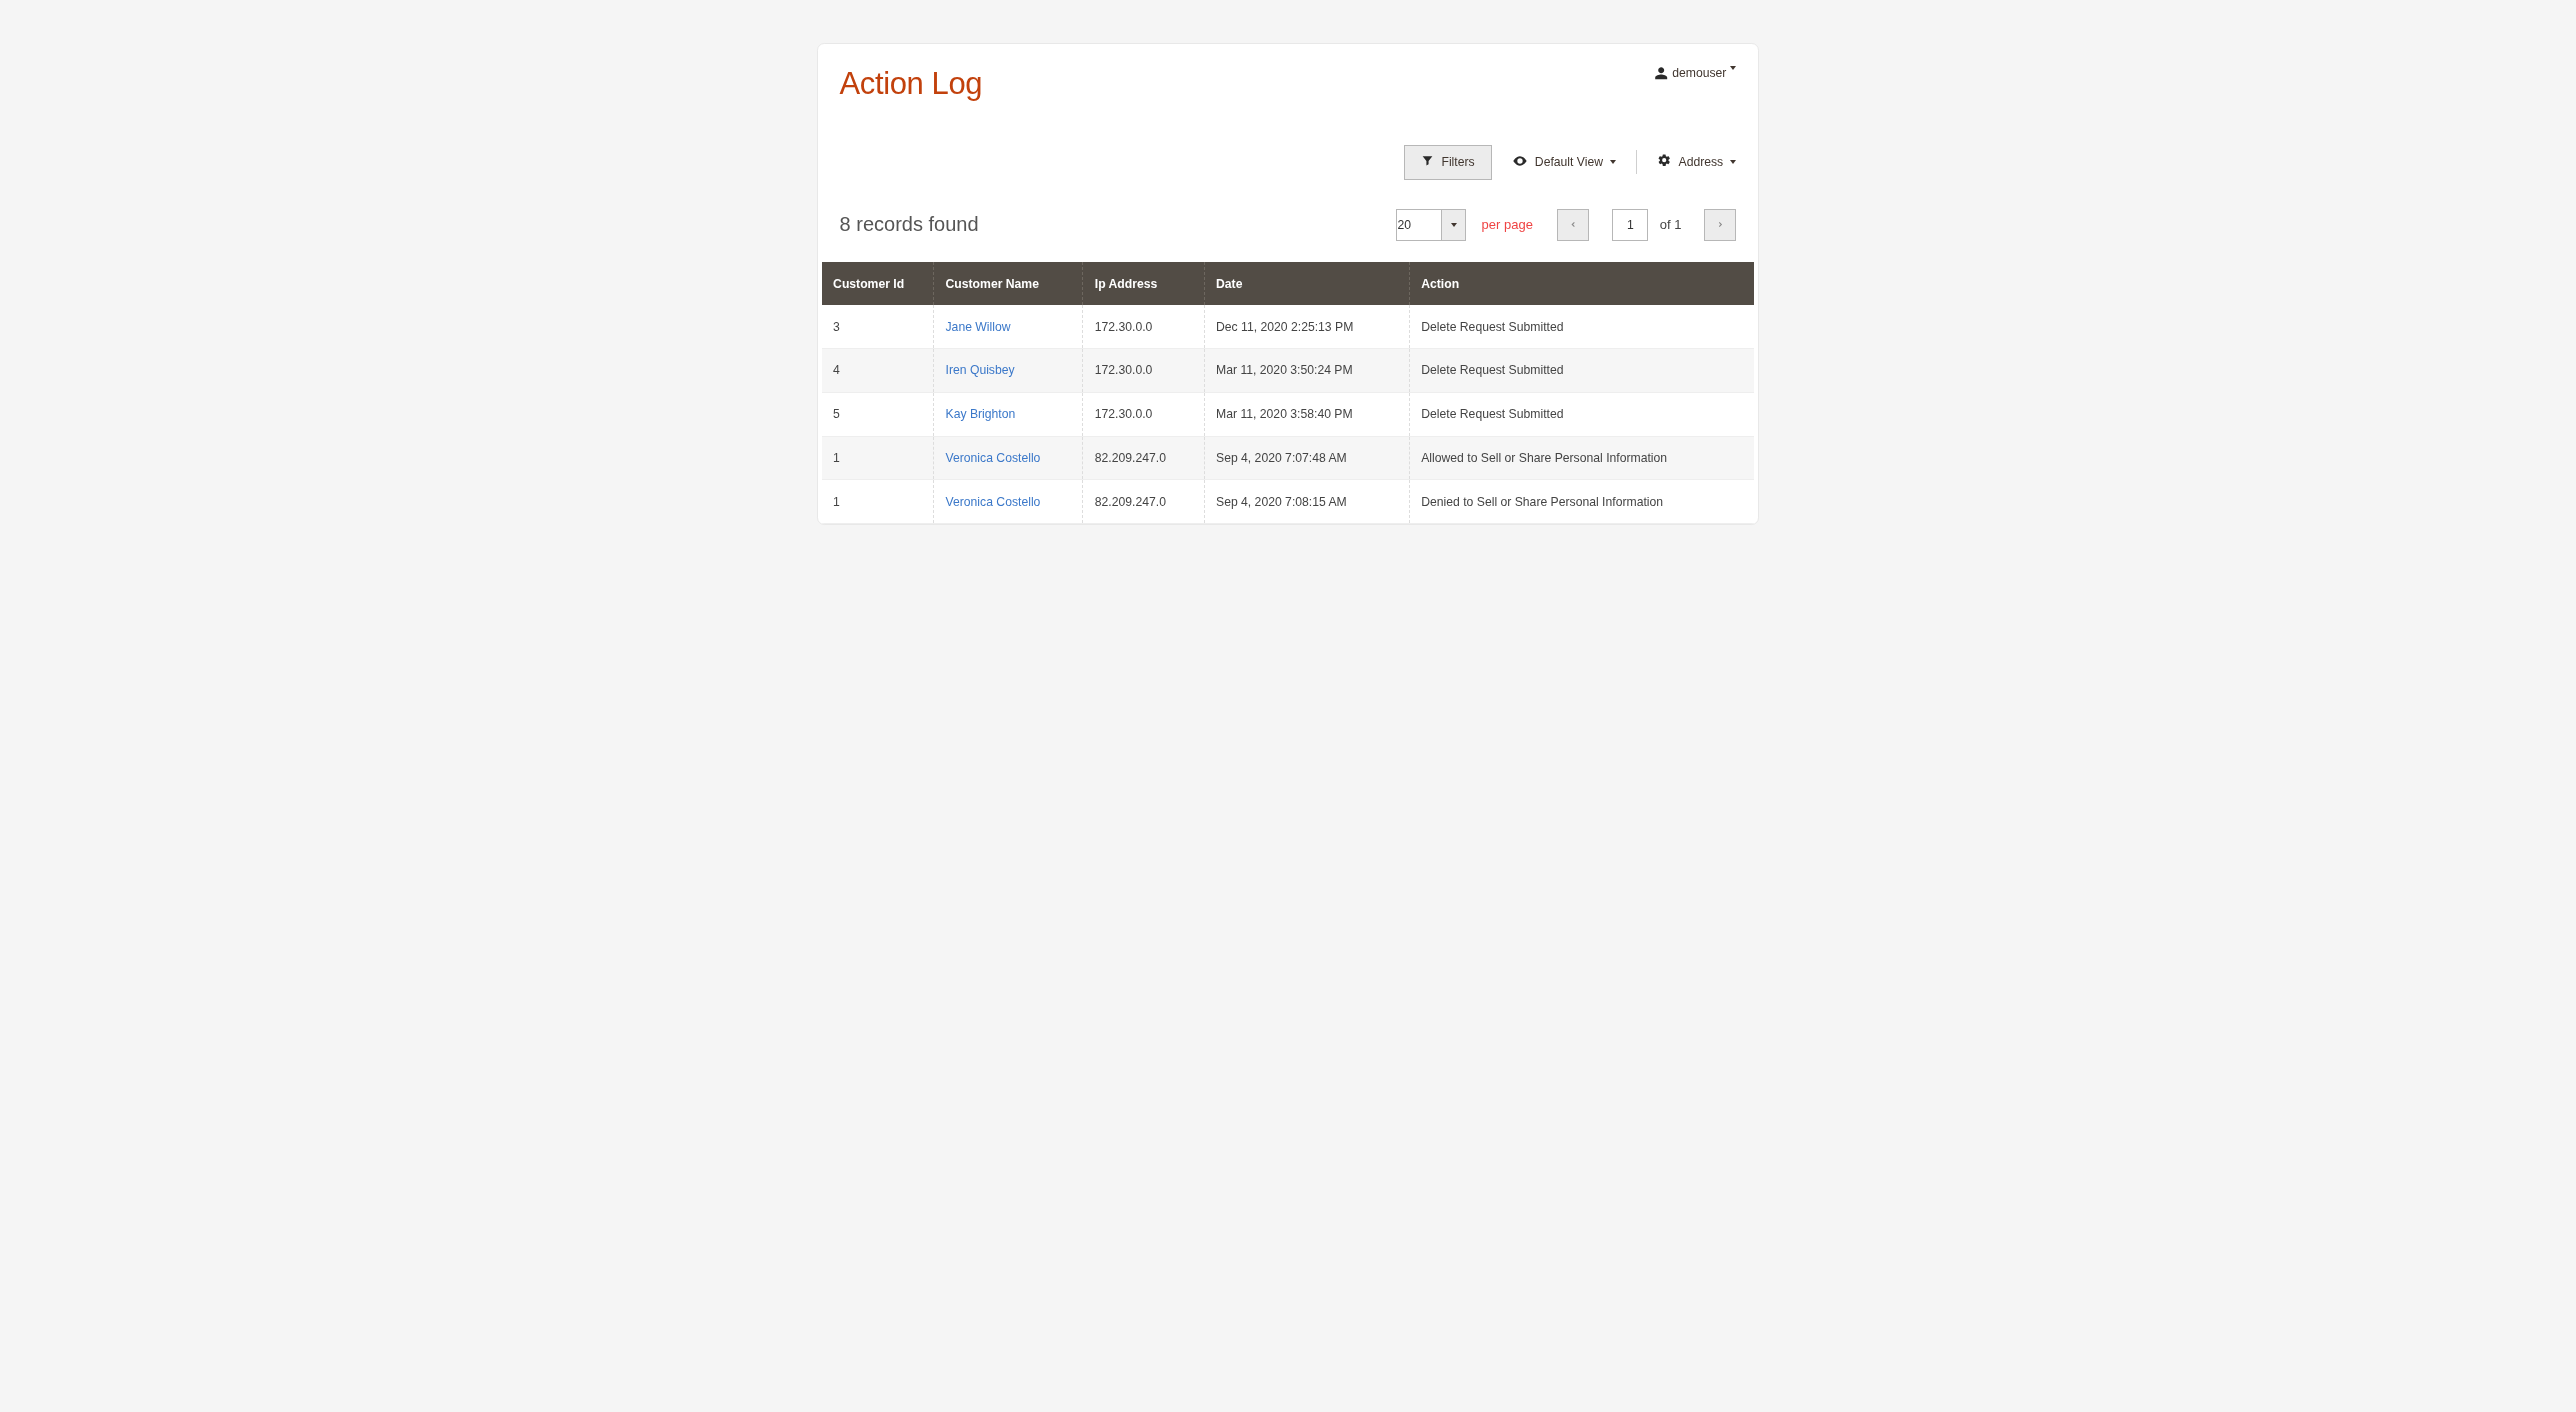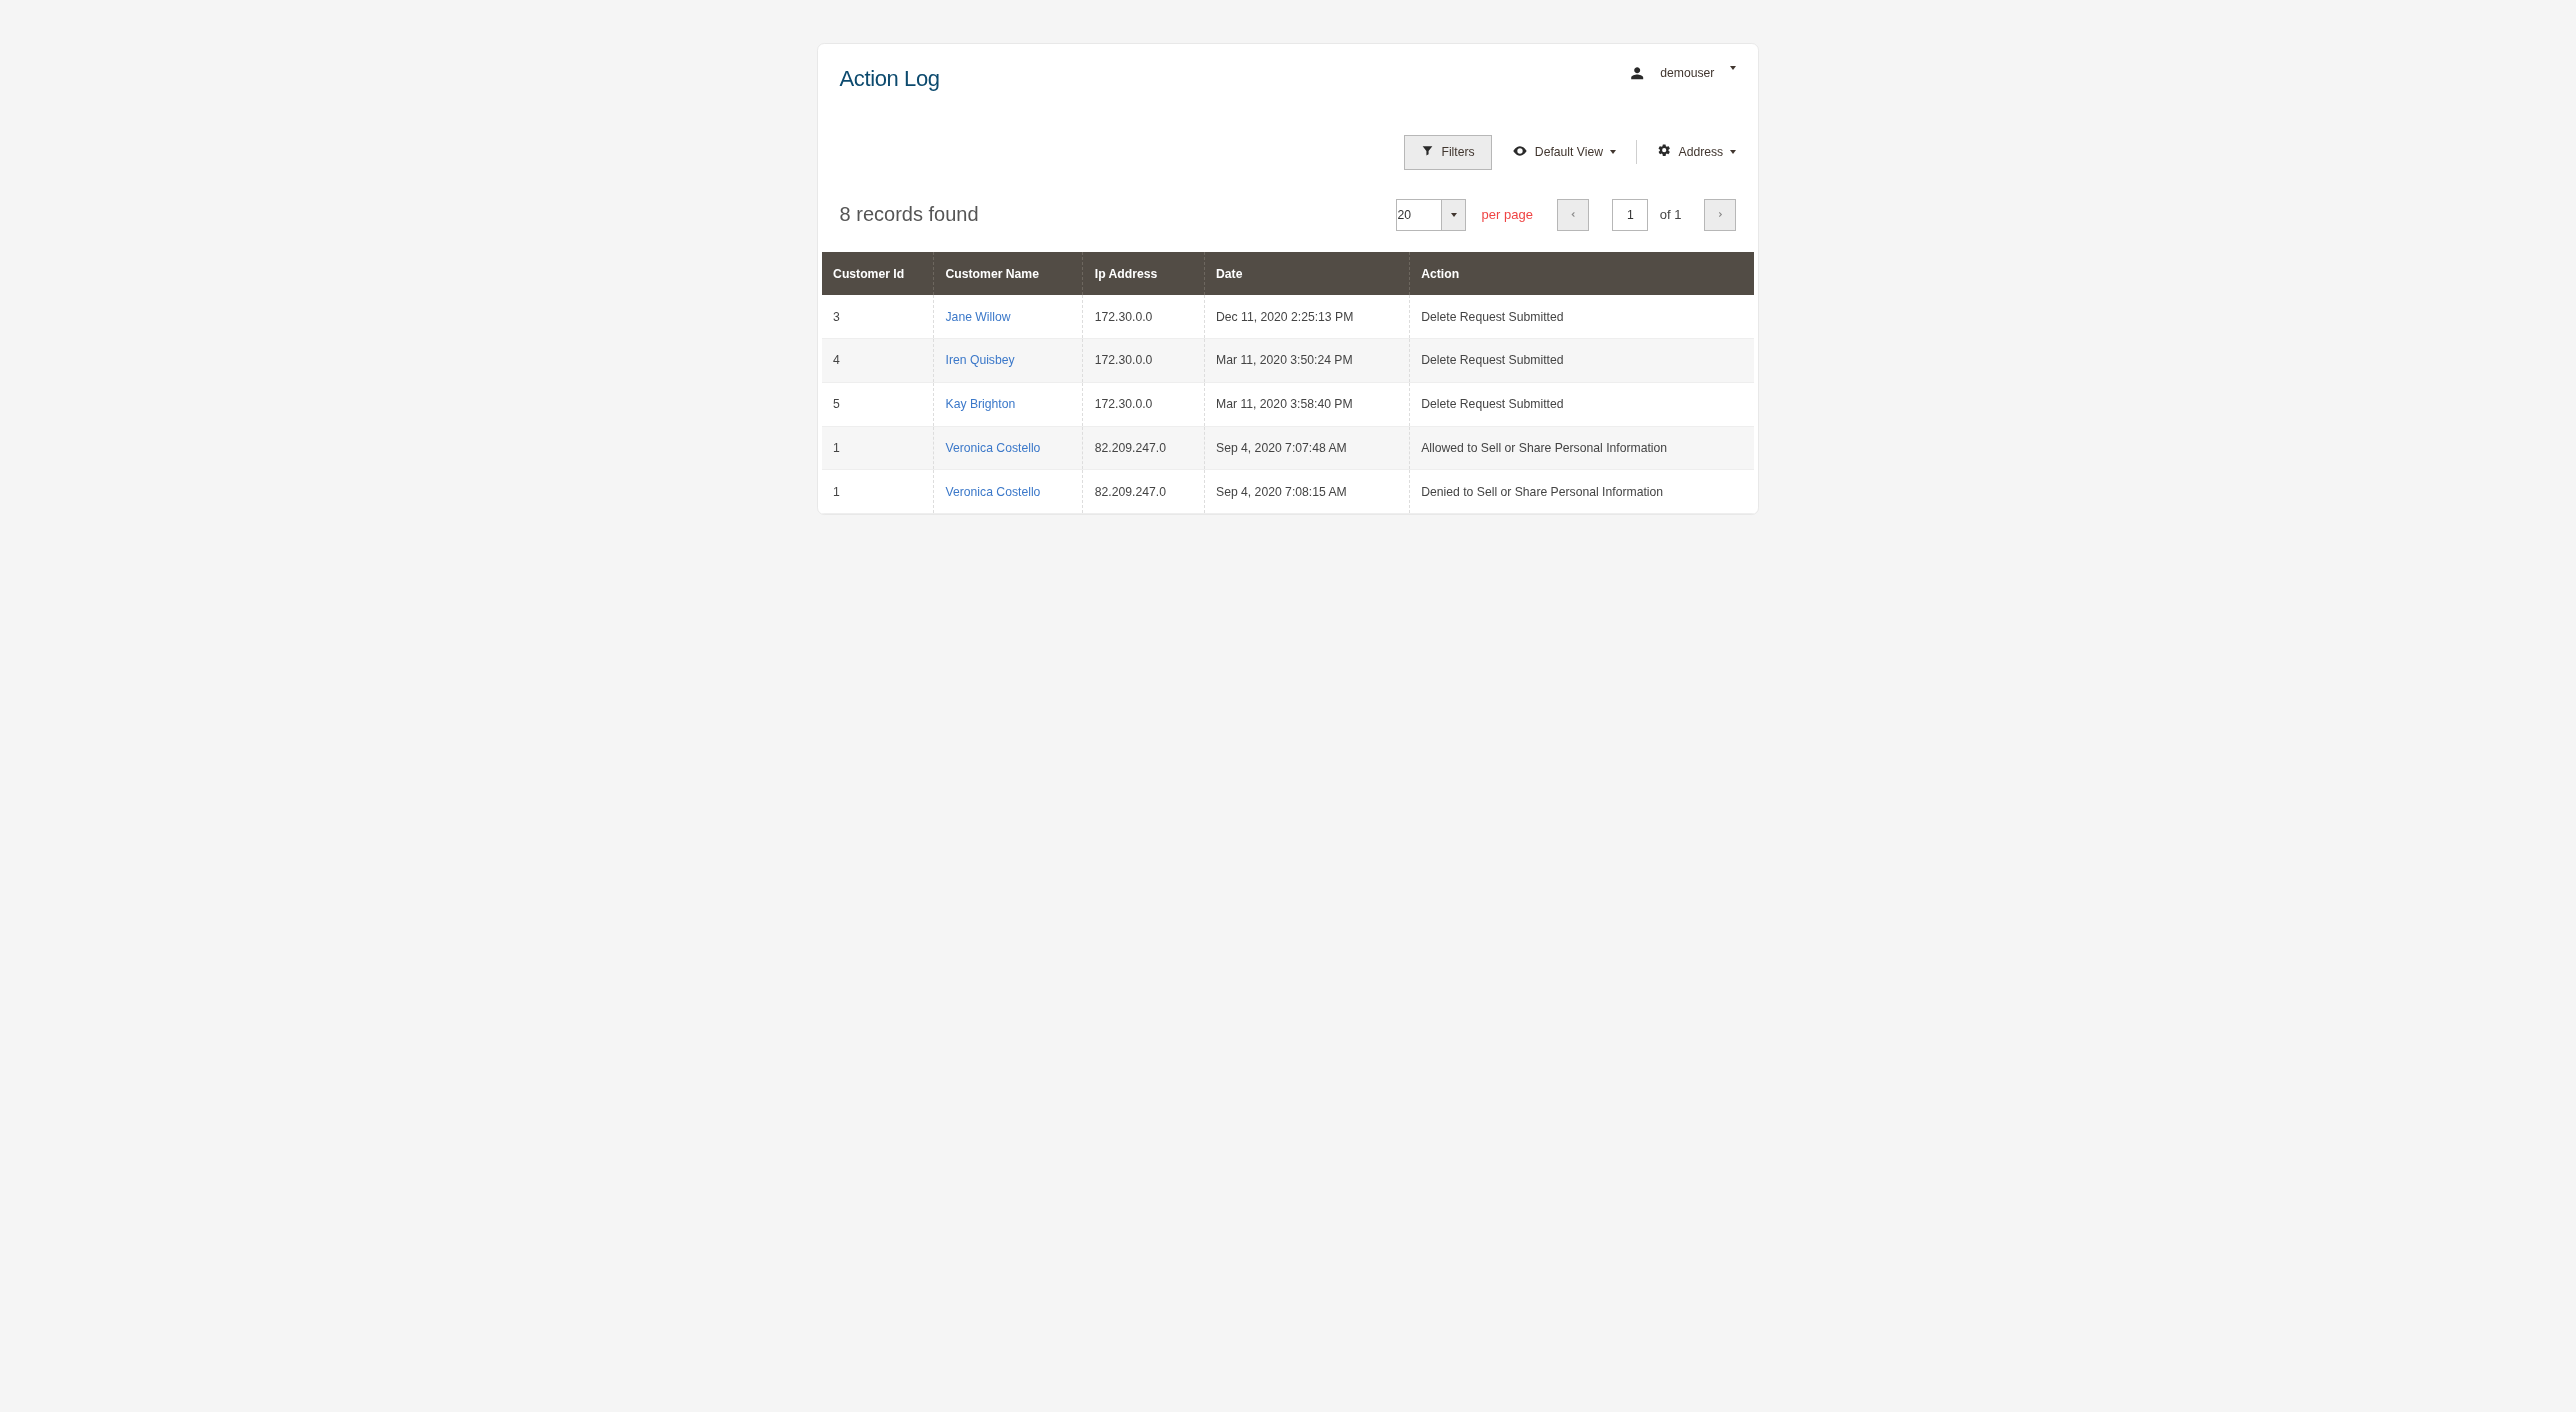--- a/index.html
+++ b/index.html
@@ -18,29 +18,29 @@
     padding: 21.6px 0 0 0;
     overflow: hidden;
   }
   .header {
     display: flex;
     justify-content: space-between;
     align-items: flex-start;
     padding: 0 21.6px 43px 21.6px;
   }
   .page-title {
-    font-size: 22px;
+    font-size: 31px;
     font-weight: 400;
-    color: #0c4a6e;
+    color: #c2410c;
     letter-spacing: -0.4px;
   }
   .user-menu {
     display: flex;
     align-items: flex-start;
-    gap: 16px;
+    gap: 4px;
     cursor: pointer;
     color: #41362f;
     font-size: 12.2px;
   }
   .user-icon svg { display: block; }
   .caret-down {
     width: 0; height: 0;
     border-left: 3.6px solid transparent;
     border-right: 3.6px solid transparent;
     border-top: 4.3px solid #41362f;

